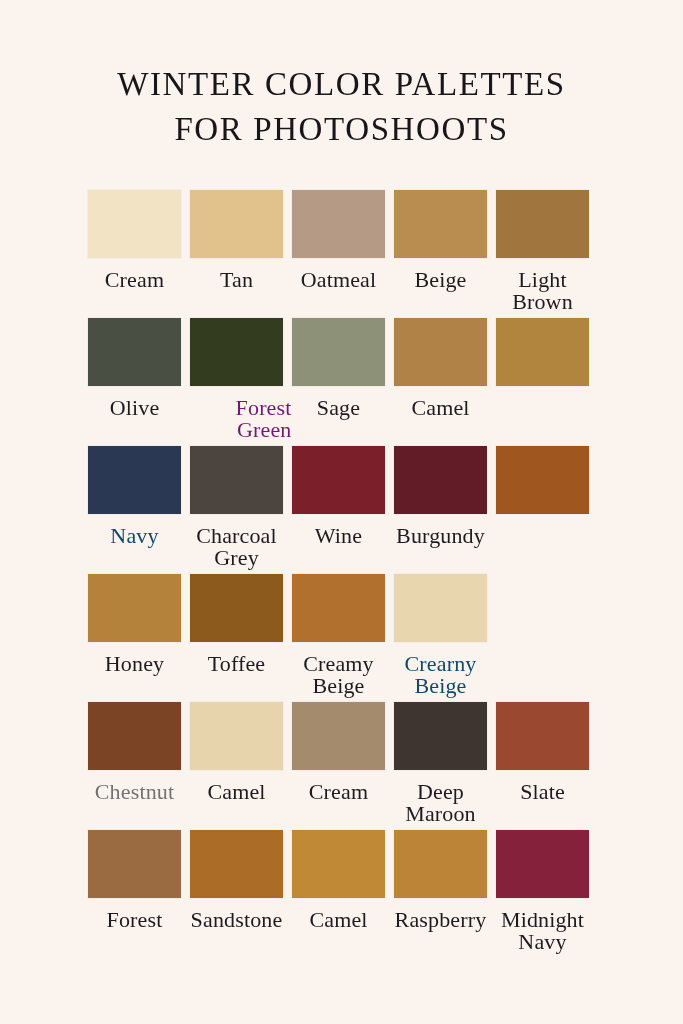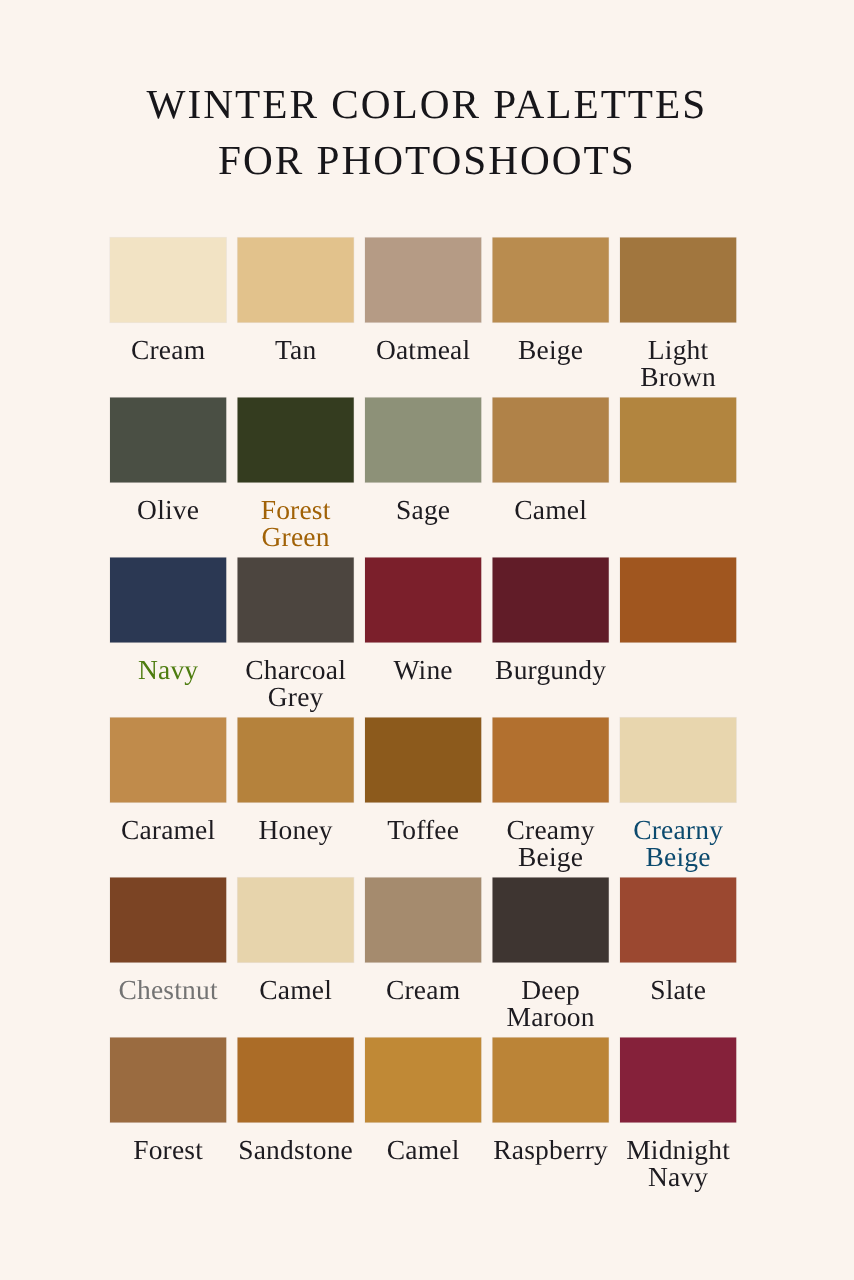--- a/index.html
+++ b/index.html
@@ -127,40 +127,40 @@
       </div>
     </div>
 
     <div class="palette-row">
       <div class="swatch-cell">
         <span class="swatch-chip" style="background-color: rgb(74, 79, 68);"></span>
         <span class="swatch-label" style="color: rgb(29, 27, 32);">Olive</span>
       </div>
       <div class="swatch-cell">
         <span class="swatch-chip" style="background-color: rgb(52, 60, 31);"></span>
-        <span class="swatch-label" style="color: #a16207;">Forest Green</span>
+        <span class="swatch-label" style="color: #701a75; text-align: right;">Forest Green</span>
       </div>
       <div class="swatch-cell">
         <span class="swatch-chip" style="background-color: rgb(141, 145, 120);"></span>
         <span class="swatch-label" style="color: rgb(29, 27, 32);">Sage</span>
       </div>
       <div class="swatch-cell">
         <span class="swatch-chip" style="background-color: rgb(176, 130, 72);"></span>
         <span class="swatch-label" style="color: rgb(29, 27, 32);">Camel</span>
       </div>
       <div class="swatch-cell">
         <span class="swatch-chip" style="background-color: rgb(178, 133, 63);"></span>
         <span class="swatch-label empty" style="color: rgb(29, 27, 32);"></span>
       </div>
     </div>
 
     <div class="palette-row">
       <div class="swatch-cell">
         <span class="swatch-chip" style="background-color: rgb(43, 56, 83);"></span>
-        <span class="swatch-label" style="color: #4d7c0f;">Navy</span>
+        <span class="swatch-label" style="color: #0c4a6e;">Navy</span>
       </div>
       <div class="swatch-cell">
         <span class="swatch-chip" style="background-color: rgb(76, 69, 63);"></span>
         <span class="swatch-label" style="color: rgb(29, 27, 32);">Charcoal Grey</span>
       </div>
       <div class="swatch-cell">
         <span class="swatch-chip" style="background-color: rgb(123, 31, 43);"></span>
         <span class="swatch-label" style="color: rgb(29, 27, 32);">Wine</span>
       </div>
       <div class="swatch-cell">
@@ -168,24 +168,20 @@
         <span class="swatch-label" style="color: rgb(29, 27, 32);">Burgundy</span>
       </div>
       <div class="swatch-cell">
         <span class="swatch-chip" style="background-color: rgb(160, 86, 31);"></span>
         <span class="swatch-label empty" style="color: rgb(29, 27, 32);"></span>
       </div>
     </div>
 
     <div class="palette-row">
       <div class="swatch-cell">
-        <span class="swatch-chip" style="background-color: rgb(192, 139, 75);"></span>
-        <span class="swatch-label" style="color: rgb(29, 27, 32);">Caramel</span>
-      </div>
-      <div class="swatch-cell">
         <span class="swatch-chip" style="background-color: rgb(181, 130, 60);"></span>
         <span class="swatch-label" style="color: rgb(29, 27, 32);">Honey</span>
       </div>
       <div class="swatch-cell">
         <span class="swatch-chip" style="background-color: rgb(140, 90, 28);"></span>
         <span class="swatch-label" style="color: rgb(29, 27, 32);">Toffee</span>
       </div>
       <div class="swatch-cell">
         <span class="swatch-chip" style="background-color: rgb(178, 112, 47);"></span>
         <span class="swatch-label" style="color: rgb(29, 27, 32);">Creamy Beige</span>

